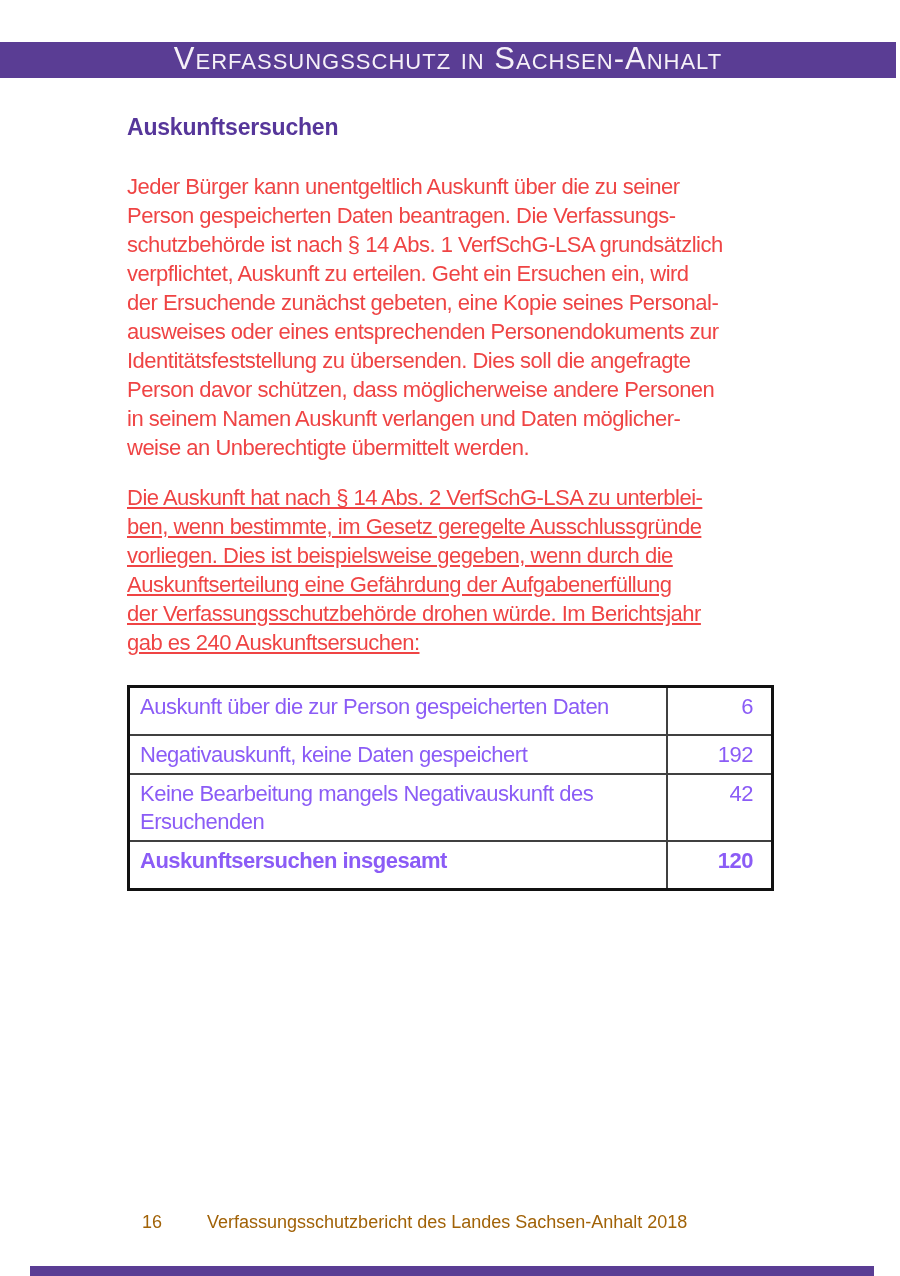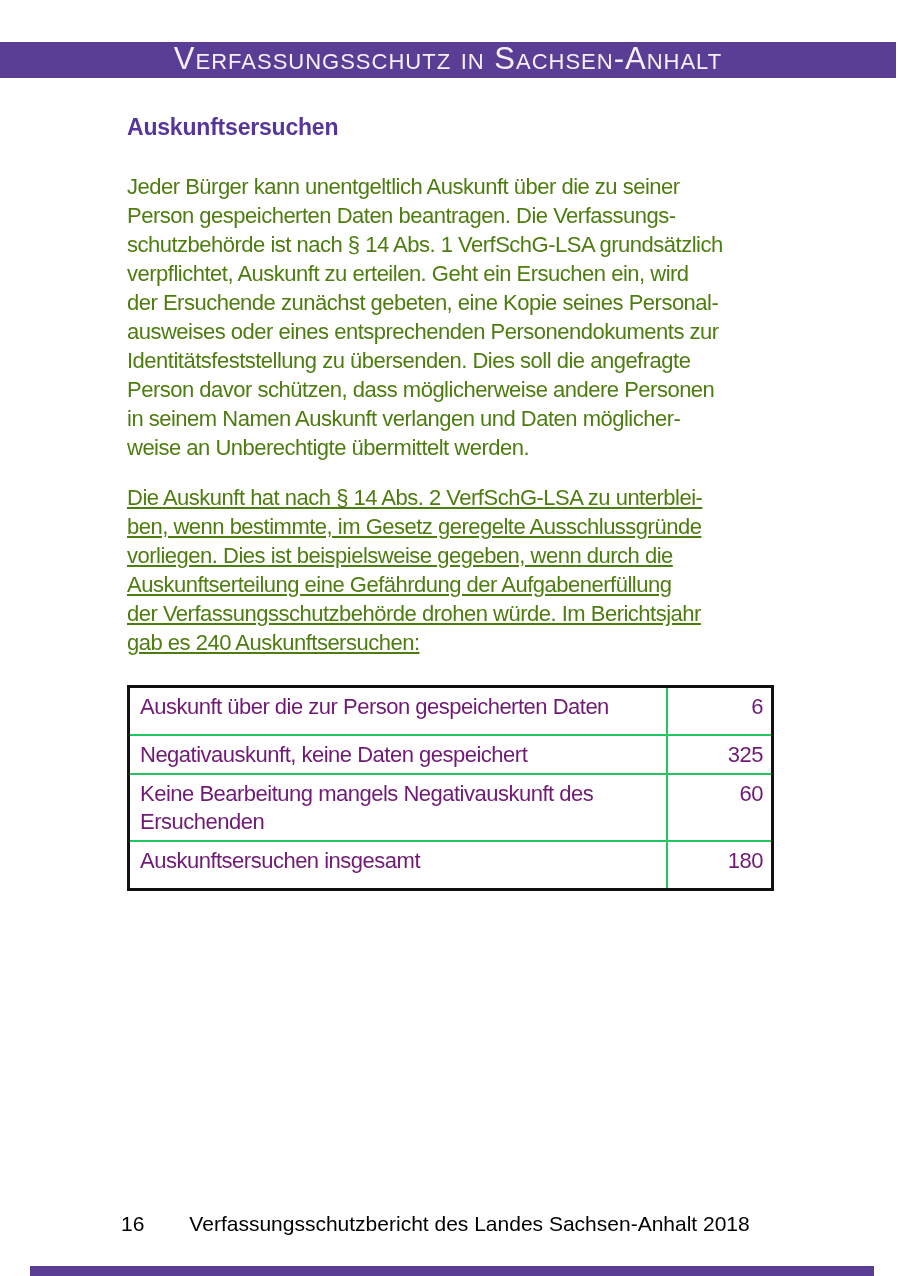--- a/index.html
+++ b/index.html
@@ -45,62 +45,62 @@
     color: #56369a;
     letter-spacing: -0.2px;
   }
   
   .para {
     position: absolute;
     left: 127px;
     width: 680px;
     font-size: 22px;
     line-height: 29px;
-    color: #4d7c0f;
+    color: #ef4444;
     letter-spacing: -0.5px;
     white-space: pre-line;
   }
   .para-1 { top: 172px; }
   .para-2 { top: 483px; text-decoration: underline; }
   
   .info-table {
     position: absolute;
     left: 127px;
     top: 685px;
     width: 644px;
     border-collapse: collapse;
     border: 3px solid #111111;
     table-layout: fixed;
   }
   .info-table td {
-    border: 2px solid #22c55e;
+    border: 2px solid #404040;
     vertical-align: top;
-    padding: 5px 8px 4px 10px;
+    padding: 5px 18px 4px 10px;
     font-size: 22px;
     line-height: 28px;
     letter-spacing: -0.5px;
-    color: #701a75;
+    color: #8b5cf6;
     box-sizing: border-box;
   }
   .col-label { width: 538px; }
   .col-value { width: 106px; }
   .label-cell { white-space: pre-line; }
   .value-cell { text-align: right; }
   .row-1 { height: 48px; }
   .row-2 { height: 35px; }
   .row-3 { height: 61px; }
   .row-4 { height: 49px; }
-  .total-row td { font-weight: normal; }
+  .total-row td { font-weight: bold; }
   
   .footer {
     position: absolute;
-    left: 121px;
+    left: 142px;
     top: 1212px;
-    font-size: 21px;
-    color: #000000;
+    font-size: 18px;
+    color: #a16207;
     letter-spacing: 0;
   }
   .page-num {
     display: inline-block;
     margin-right: 45px;
   }
   
   .bottom-bar {
     position: absolute;
     left: 30px;
@@ -144,30 +144,30 @@
       <col class="col-label">
       <col class="col-value">
     </colgroup>
     <tbody>
       <tr class="row-1">
         <td class="label-cell">Auskunft über die zur Person gespeicherten Daten</td>
         <td class="value-cell">6</td>
       </tr>
       <tr class="row-2">
         <td class="label-cell">Negativauskunft, keine Daten gespeichert</td>
-        <td class="value-cell">325</td>
+        <td class="value-cell">192</td>
       </tr>
       <tr class="row-3">
         <td class="label-cell">Keine Bearbeitung mangels Negativauskunft des
 Ersuchenden</td>
-        <td class="value-cell">60</td>
+        <td class="value-cell">42</td>
       </tr>
       <tr class="row-4 total-row">
         <td class="label-cell">Auskunftsersuchen insgesamt</td>
-        <td class="value-cell">180</td>
+        <td class="value-cell">120</td>
       </tr>
     </tbody>
   </table>
 
   <div class="footer">
     <span class="page-num">16</span><span>Verfassungsschutzbericht des Landes Sachsen-Anhalt 2018</span>
   </div>
 
   <div class="bottom-bar"></div>
 

